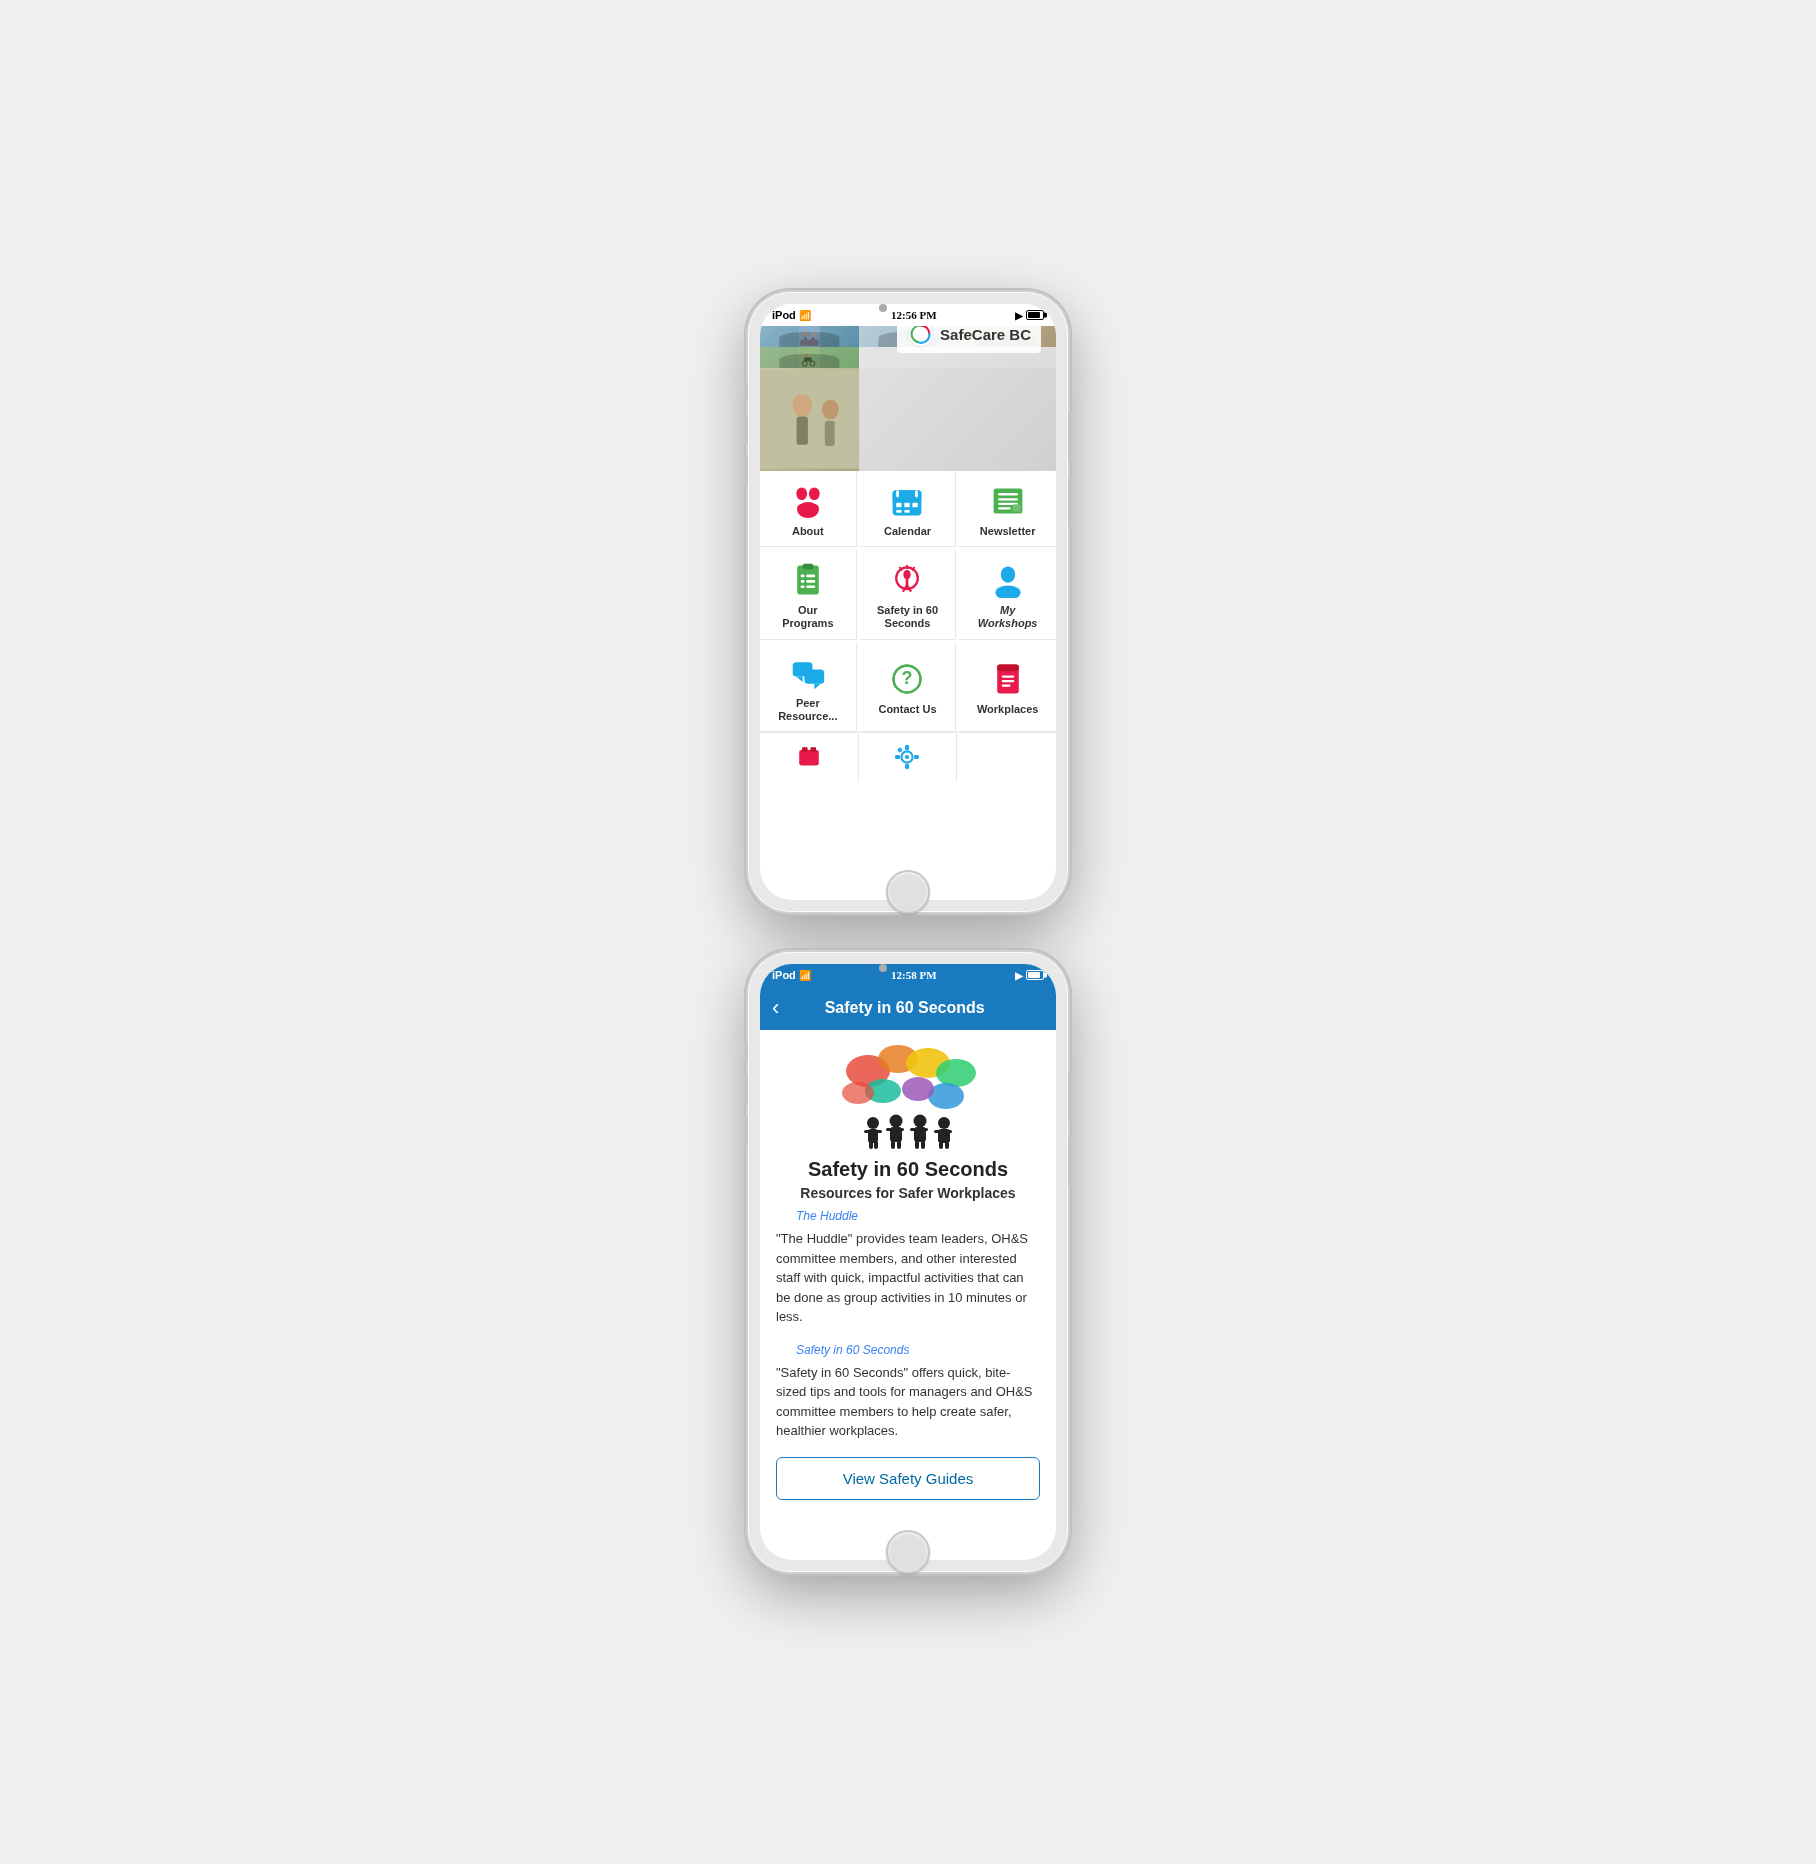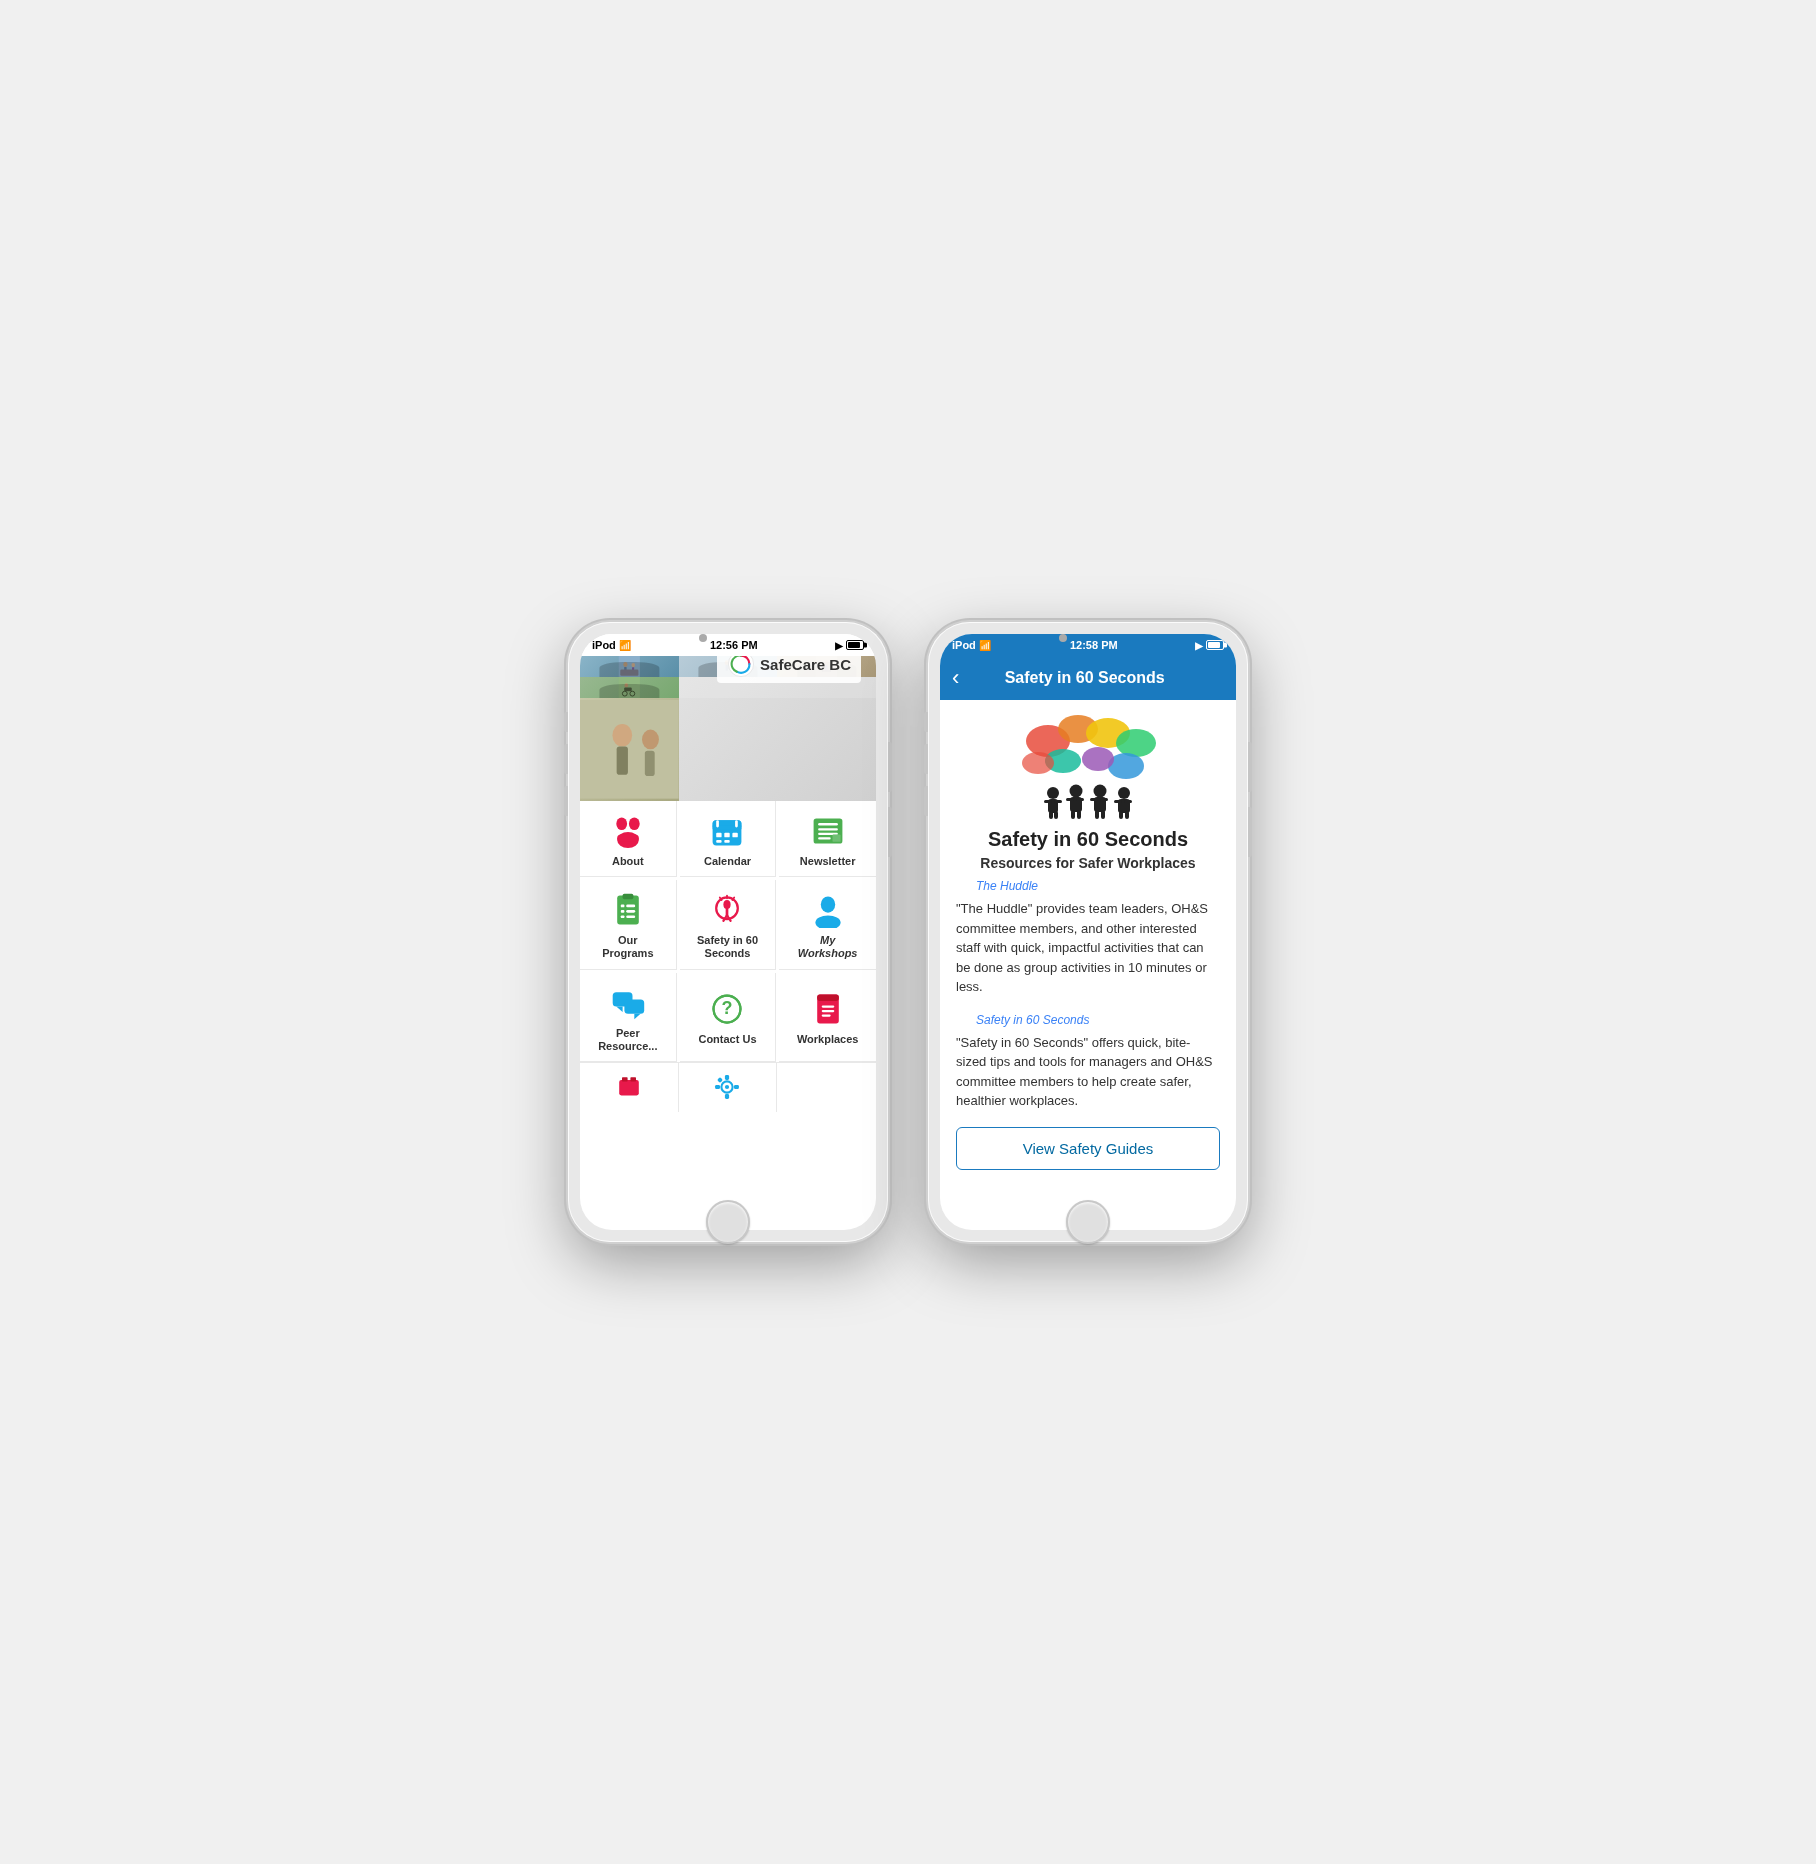--- a/index.html
+++ b/index.html
@@ -10,20 +10,21 @@
       align-items: center;
       min-height: 100vh;
       font-family: -apple-system, 'Helvetica Neue', Arial, sans-serif;
       padding: 40px 20px;
     }
 
     .phones-container {
       display: flex;
       gap: 40px;
       align-items: flex-start;
+      flex-direction: column;
     }
 
     
     .phone {
       width: 320px;
       height: 620px;
       background: #e8e8e8;
       border-radius: 42px;
       padding: 12px;
       box-shadow:
@@ -135,20 +136,21 @@
     .status-bar-left {
       display: flex;
       align-items: center;
       gap: 4px;
       font-size: 11px;
     }
 
     .status-bar-center {
       font-size: 11px;
       font-weight: 600;
+      font-family: Liberation Serif, serif;
     }
 
     .status-bar-right {
       display: flex;
       align-items: center;
       gap: 3px;
       font-size: 10px;
     }
 
     .wifi-icon {

